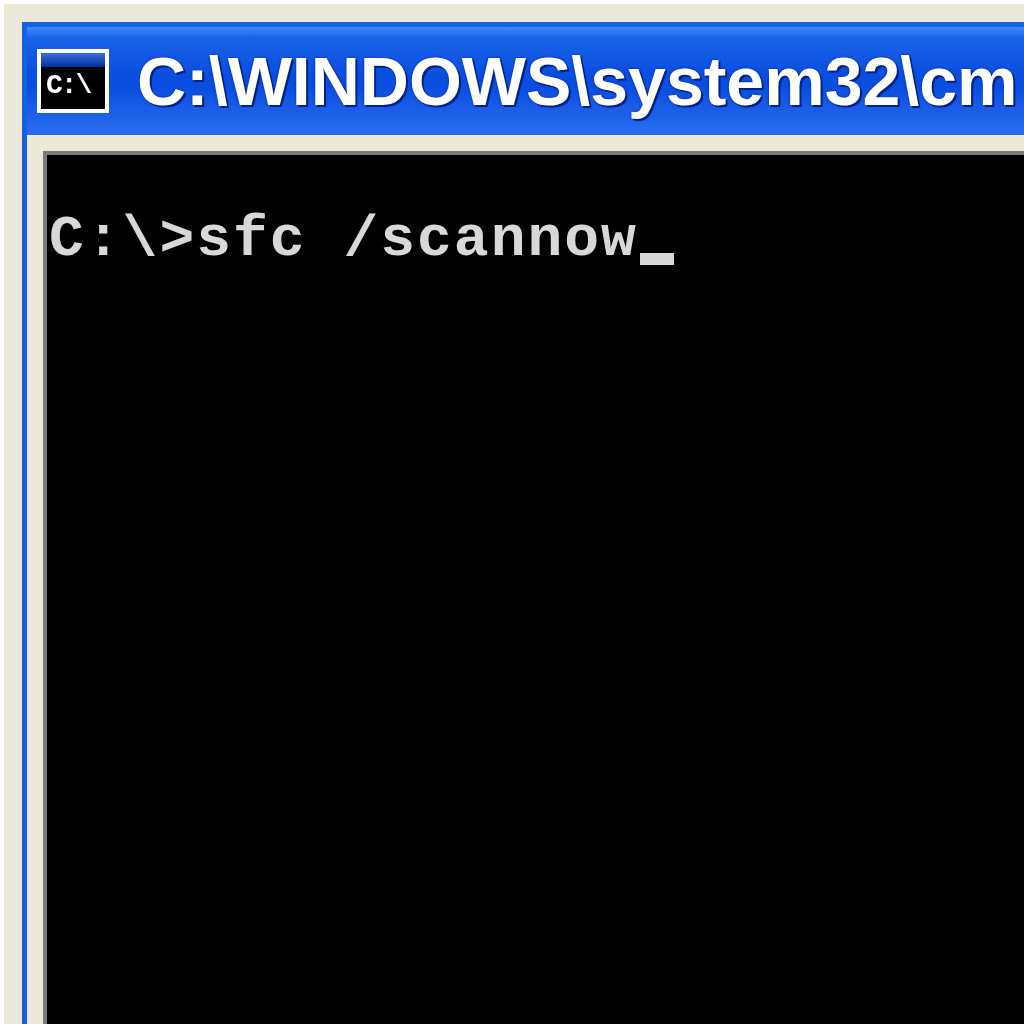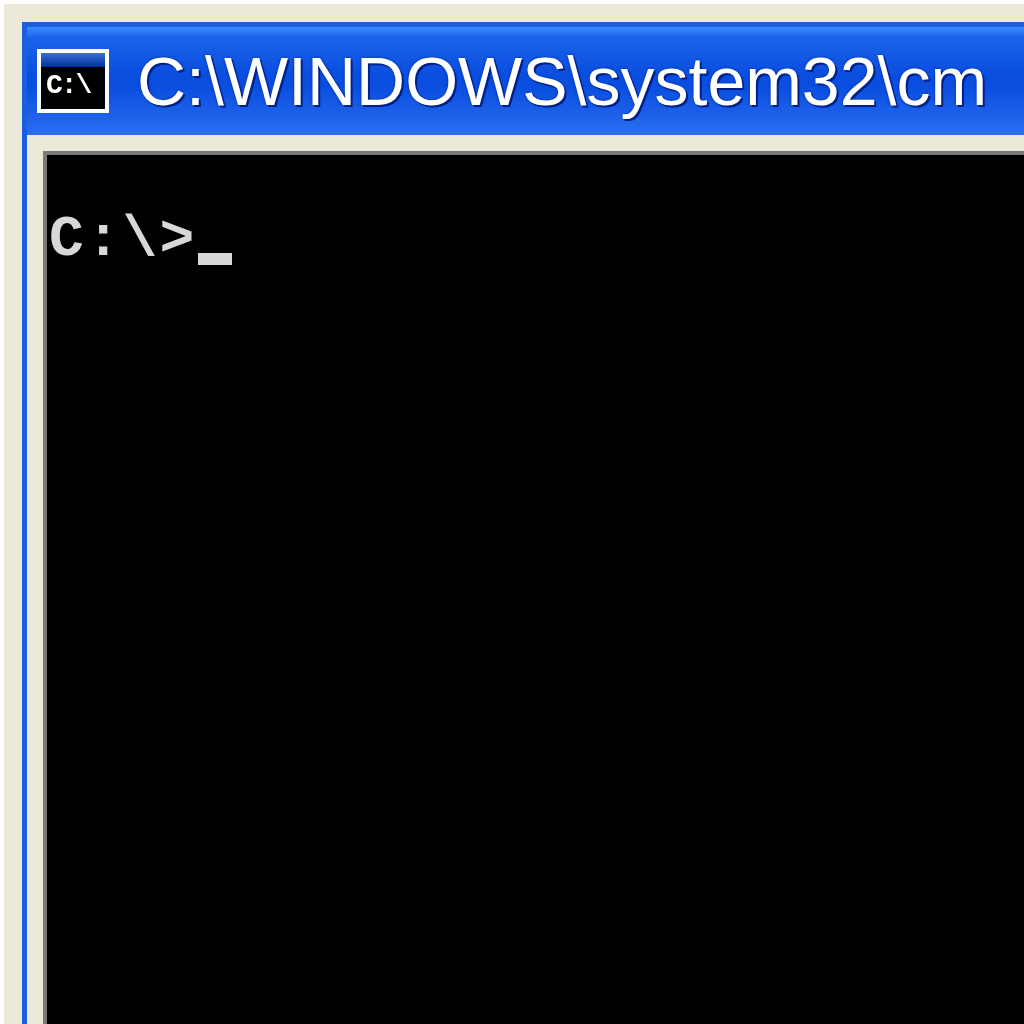--- a/index.html
+++ b/index.html
@@ -82,21 +82,21 @@
     font-size: 28px;
     line-height: 1;
     margin-top: 10px;
     letter-spacing: -2px;
   }
 
   .title-text {
     color: #ffffff;
     font-family: "Trebuchet MS", "Tahoma", sans-serif;
     font-size: 68px;
-    font-weight: normal;
+    font-weight: bold;
     letter-spacing: 0px;
     text-shadow: 2px 2px 0 #00208a, 0 0 3px #0030a0;
     white-space: nowrap;
   }
 
   .client-frame {
     position: absolute;
     top: 108px;
     left: 0;
     right: 0;
@@ -147,19 +147,19 @@
     <div class="titlebar">
       <div class="app-icon">
         <span class="app-icon-text">C:\</span>
       </div>
       <span class="title-text">C:\WINDOWS\system32\cm</span>
     </div>
 
     <div class="client-frame">
       <div class="console">
         <div class="console-line">
-          <span>C:\&gt;</span><span class="cursor"></span>
+          <span>C:\&gt;</span><span>sfc /scannow</span><span class="cursor"></span>
         </div>
       </div>
     </div>
 
   </div>
 </div>
 
 </body></html>

